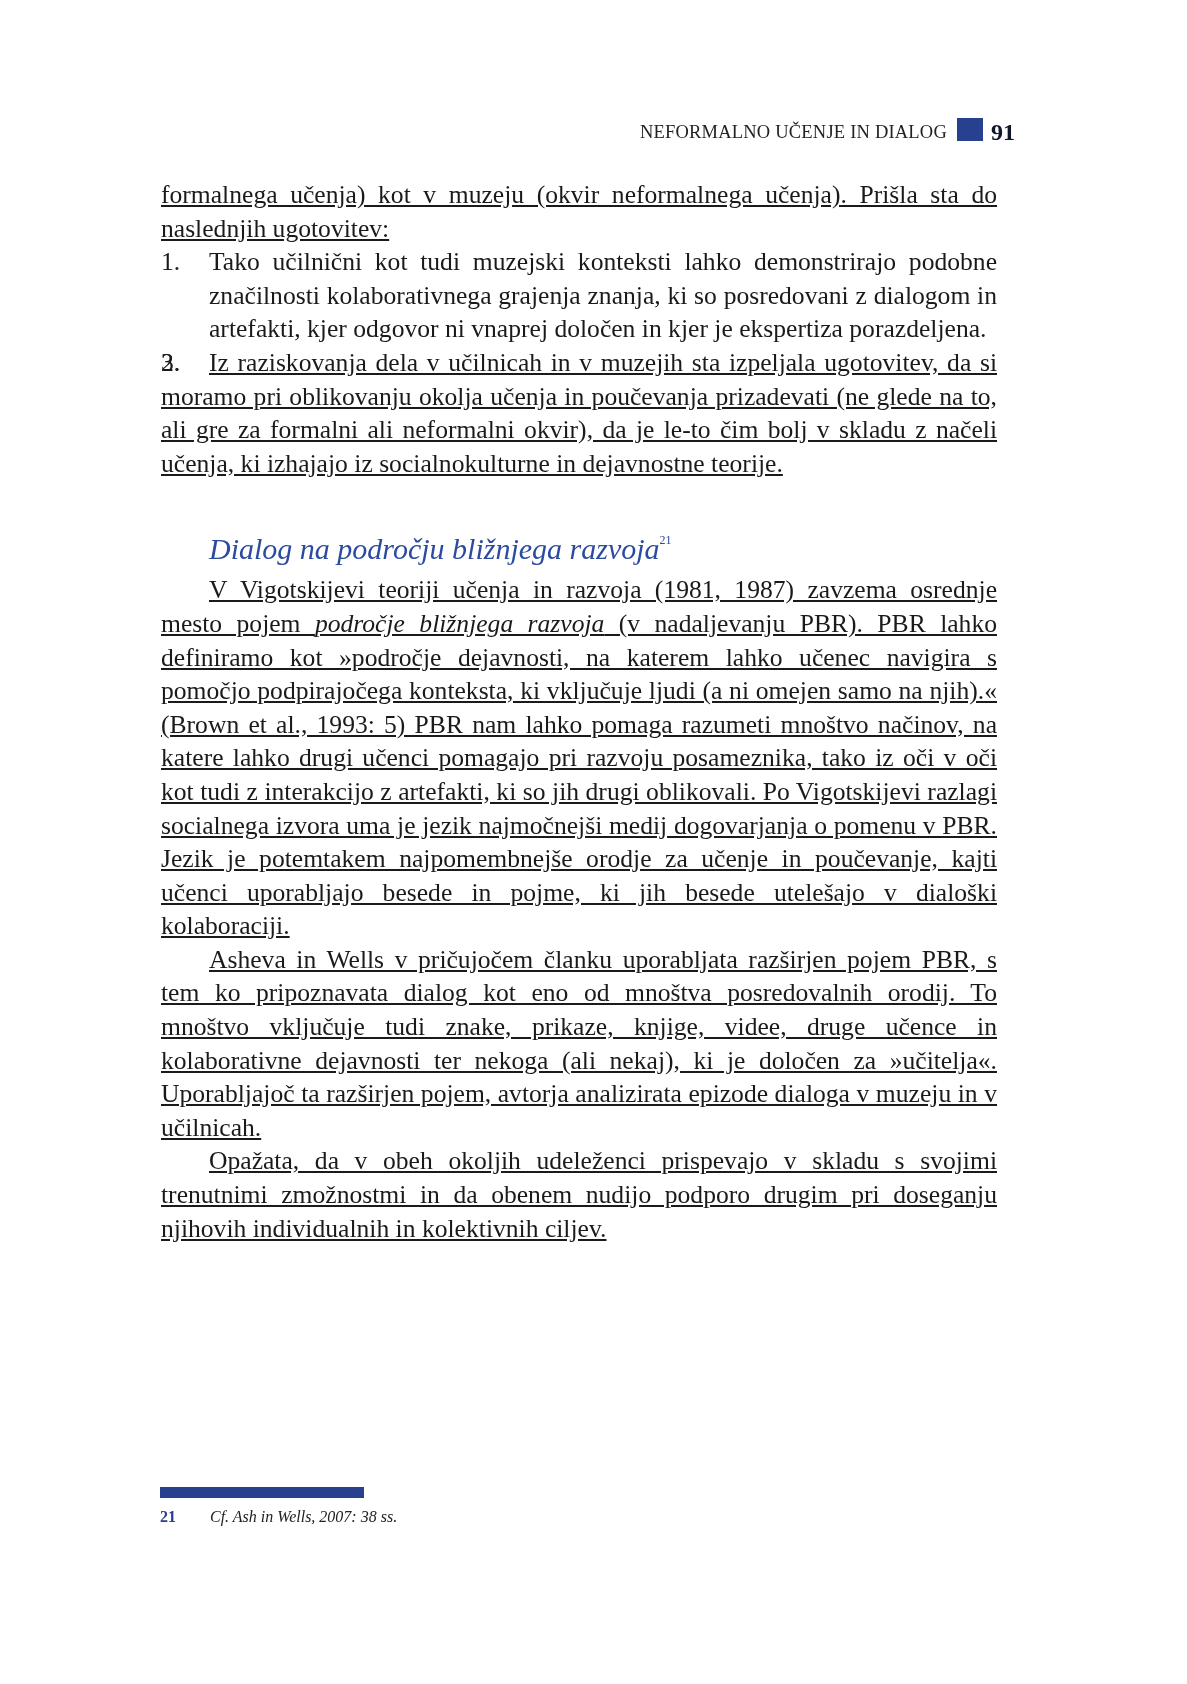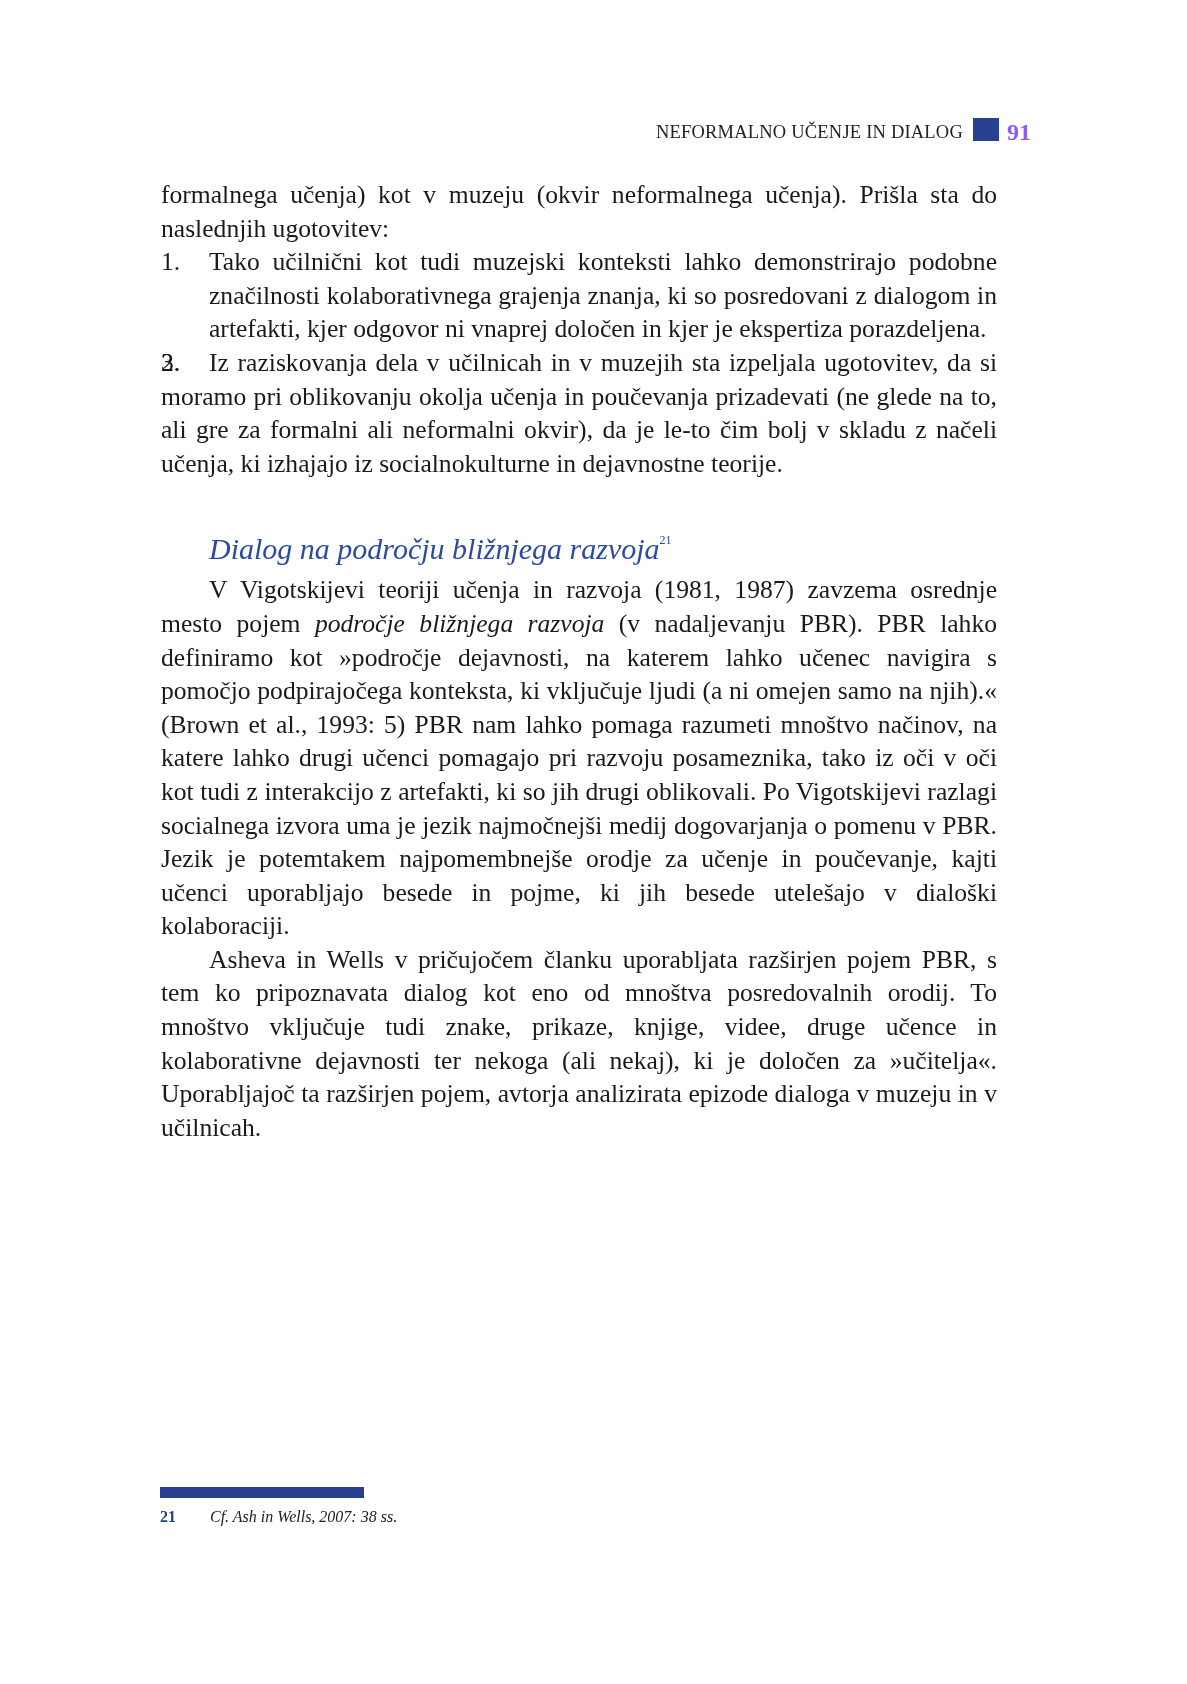--- a/index.html
+++ b/index.html
@@ -1,23 +1,23 @@
 <!DOCTYPE html>
 <html><head>
 <meta charset="utf-8">
 <style>
   html, body { margin: 0; padding: 0; background: #ffffff; }
   body { width: 1187px; height: 1684px; position: relative; overflow: hidden;
          font-family: "Liberation Serif", "DejaVu Serif", serif; color: #1a1a1a; }
-  .header { position: absolute; top: 118px; right: 156px; height: 28px; display: flex; align-items: center; }
+  .header { position: absolute; top: 118px; right: 172px; height: 28px; display: flex; align-items: center; }
   .header-title { font-size: 18.5px; letter-spacing: 0.2px; color: #222; }
   .header-square { width: 26px; height: 23px; background: #27408f; margin-left: 10px; margin-right: 8px; position: relative; top: -3px; }
-  .page-number { font-size: 24px; font-weight: bold; color: #8b5cf6; }
+  .page-number { font-size: 24px; font-weight: bold; color: #0f172a; }
   .content { position: absolute; left: 161px; top: 178px; width: 836px; font-size: 25.6px; line-height: 33.6px; text-align: justify; }
-  .content p { margin: 0; }
+  .content p { margin: 0; text-decoration: underline; }
   .indent { text-indent: 48px; }
   ol.list { list-style: none; margin: 0; padding: 0; }
   ol.list li { position: relative; padding-left: 48px; }
   ol.list li .num { position: absolute; left: 0; top: 0; }
   .heading { margin: 36px 0 0 48px; font-style: italic; color: #2c4ba0; font-size: 30px; line-height: 48px; }
   .heading sup { font-size: 12px; vertical-align: 15px; font-style: normal; }
   em { font-style: italic; }
   .rule { position: absolute; left: 160px; top: 1487px; width: 204px; height: 11px; background: #27408f; }
   .footnote { position: absolute; left: 160px; top: 1508px; font-size: 16px; display: flex; }
   .fn-num { color: #27408f; font-weight: bold; width: 50px; }
@@ -47,19 +47,20 @@
     </li>
   </ol>
   <p class="indent">Iz raziskovanja dela v učilnicah in v muzejih sta izpeljala ugotovitev, da si moramo pri oblikovanju okolja učenja in poučevanja prizadevati (ne glede na to, ali gre za formalni ali neformalni okvir), da je le-to čim bolj v skladu z načeli učenja, ki izhajajo iz socialnokulturne in dejavnostne teorije.</p>
 
   <div class="heading">
     <span>Dialog na področju bližnjega razvoja</span><sup>21</sup>
   </div>
 
   <p class="indent"><span>V Vigotskijevi teoriji učenja in razvoja (1981, 1987) zavzema osrednje mesto pojem </span><em>področje bližnjega razvoja</em><span> (v nadaljevanju PBR). PBR lahko definiramo kot »področje dejavnosti, na katerem lahko učenec navigira s pomočjo podpirajočega konteksta, ki vključuje ljudi (a ni omejen samo na njih).« (Brown et al., 1993: 5) PBR nam lahko pomaga razumeti mnoštvo načinov, na katere lahko drugi učenci pomagajo pri razvoju posameznika, tako iz oči v oči kot tudi z interakcijo z artefakti, ki so jih drugi oblikovali. Po Vigotskijevi razlagi socialnega izvora uma je jezik najmočnejši medij dogovarjanja o pomenu v PBR. Jezik je potemtakem najpomembnejše orodje za učenje in poučevanje, kajti učenci uporabljajo besede in pojme, ki jih besede utelešajo v dialoški kolaboraciji.</span></p>
   <p class="indent">Asheva in Wells v pričujočem članku uporabljata razširjen pojem PBR, s tem ko pripoznavata dialog kot eno od mnoštva posredovalnih orodij. To mnoštvo vključuje tudi znake, prikaze, knjige, videe, druge učence in kolaborativne dejavnosti ter nekoga (ali nekaj), ki je določen za »učitelja«. Uporabljajoč ta razširjen pojem, avtorja analizirata epizode dialoga v muzeju in v učilnicah.</p>
+  <p class="indent">Opažata, da v obeh okoljih udeleženci prispevajo v skladu s svojimi trenutnimi zmožnostmi in da obenem nudijo podporo drugim pri doseganju njihovih individualnih in kolektivnih ciljev.</p>
 </div>
 
 <div class="rule"></div>
 <div class="footnote">
   <span class="fn-num">21</span>
   <span class="fn-text">Cf. Ash in Wells, 2007: 38 ss.</span>
 </div>
 
 </body></html>

